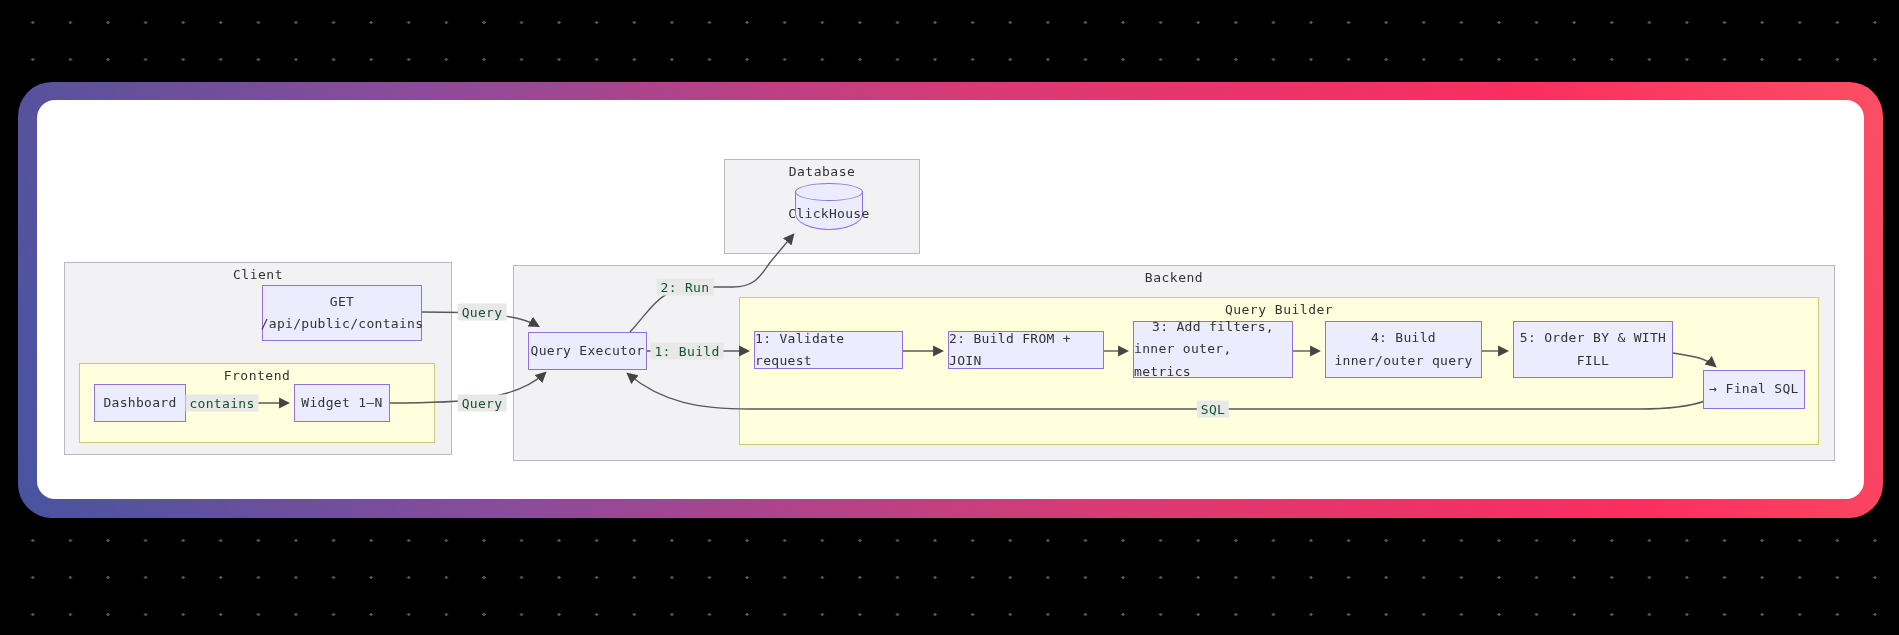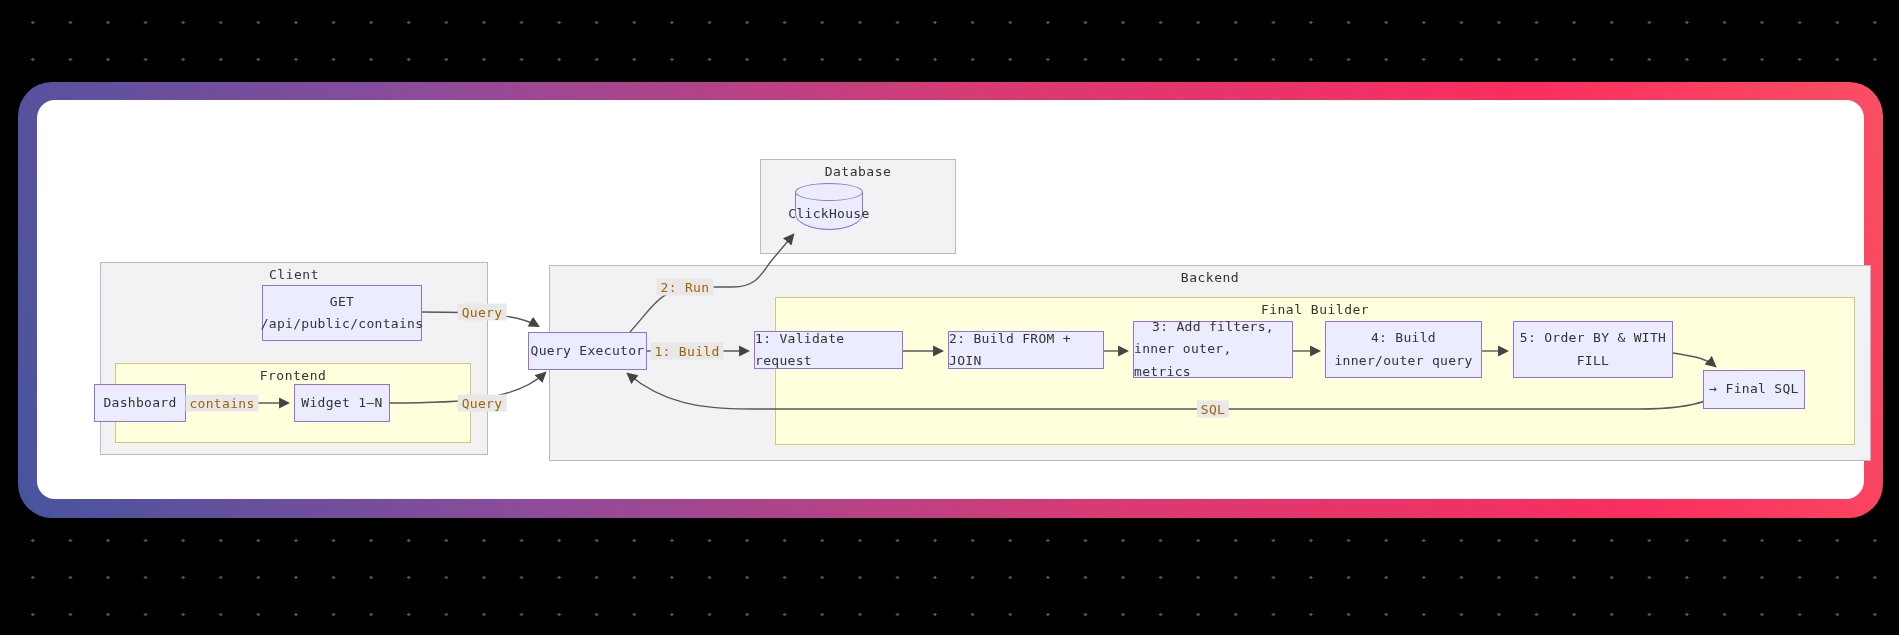--- a/index.html
+++ b/index.html
@@ -18,21 +18,21 @@
     position:absolute;left:18px;top:82px;width:1865px;height:436px;
     border-radius:34px;
     background:linear-gradient(75deg,#47549f 0%,#8d4b9b 26%,#d93a74 55%,#fb2e5f 82%,#f94f63 100%);
     padding:19px;box-sizing:border-box;
   }
   #card{
     position:absolute;left:19px;top:18px;right:19px;bottom:19px;
     background:#fff;border-radius:18px;
   }
   
-  .cluster{position:absolute;border:1px solid #b9b9c3;background:#f2f2f5;box-sizing:border-box;margin-left:36px;}
+  .cluster{position:absolute;border:1px solid #b9b9c3;background:#f2f2f5;box-sizing:border-box;}
   .cluster.yellow{background:#ffffde;border-color:#caca7a;}
   .cluster-label{
     position:absolute;top:4px;left:0;width:100%;text-align:center;
     font-size:13px;color:#333;letter-spacing:.5px;
   }
   
   .node{
     position:absolute;background:#ECECFF;border:1px solid #9370DB;box-sizing:border-box;
     display:flex;flex-direction:column;align-items:center;justify-content:center;
     font-size:13px;color:#333;text-align:left;line-height:1.7;letter-spacing:.3px;
@@ -47,21 +47,21 @@
   }
   .cylinder::before{
     content:"";position:absolute;top:-8px;left:-1px;right:-1px;height:16px;
     background:#ECECFF;border:1px solid #9370DB;border-radius:50%;
   }
   .cylinder .cyl-text{position:relative;padding-bottom:8px;text-align:center;}
   
   .edge-label{
     position:absolute;transform:translate(-50%,-50%);
     background:#e8e8e8;padding:1px 4px;
-    font-size:13px;color:#a16207;white-space:nowrap;letter-spacing:.3px;
+    font-size:13px;color:#14532d;white-space:nowrap;letter-spacing:.3px;
   }
   #edges{position:absolute;left:0;top:0;width:1899px;height:635px;pointer-events:none;}
 </style>
 </head>
 <body>
 
 <div id="stage">
   <div id="frame">
     <div id="card"></div>
   </div>
@@ -76,21 +76,21 @@
 
   <div class="cluster yellow" style="left:79px;top:363px;width:356px;height:80px;">
     <div class="cluster-label">Frontend</div>
   </div>
 
   <div class="cluster" style="left:513px;top:265px;width:1322px;height:196px;">
     <div class="cluster-label">Backend</div>
   </div>
 
   <div class="cluster yellow" style="left:739px;top:297px;width:1080px;height:148px;">
-    <div class="cluster-label">Final Builder</div>
+    <div class="cluster-label">Query Builder</div>
   </div>
 
   <svg id="edges" viewBox="0 0 1899 635">
     <defs>
       <marker id="arrow" viewBox="0 0 10 10" refX="8" refY="5" markerWidth="8" markerHeight="8" orient="auto-start-reverse">
         <path d="M0,0 L10,5 L0,10 z" fill="#444"></path>
       </marker>
     </defs>
     <g fill="none" stroke="#585858" stroke-width="1.4">
       <path d="M422,312 C470,312 515,313 538,326" marker-end="url(#arrow)"></path>

